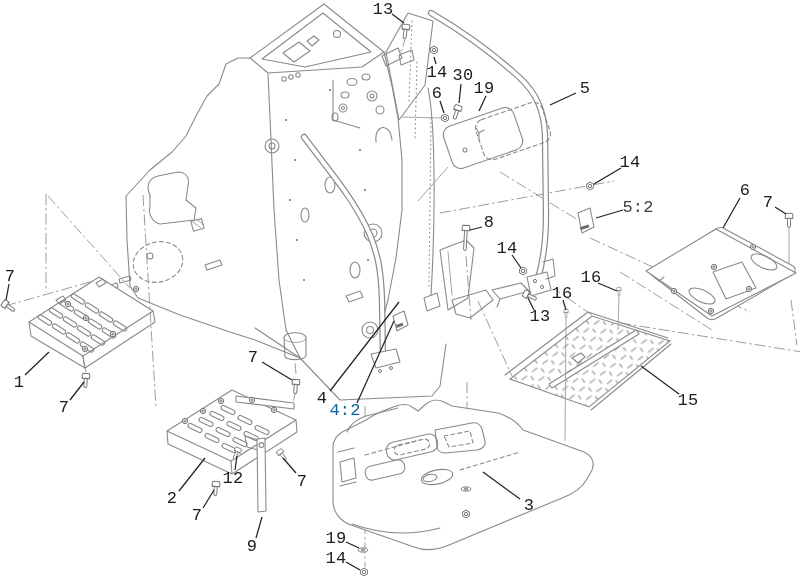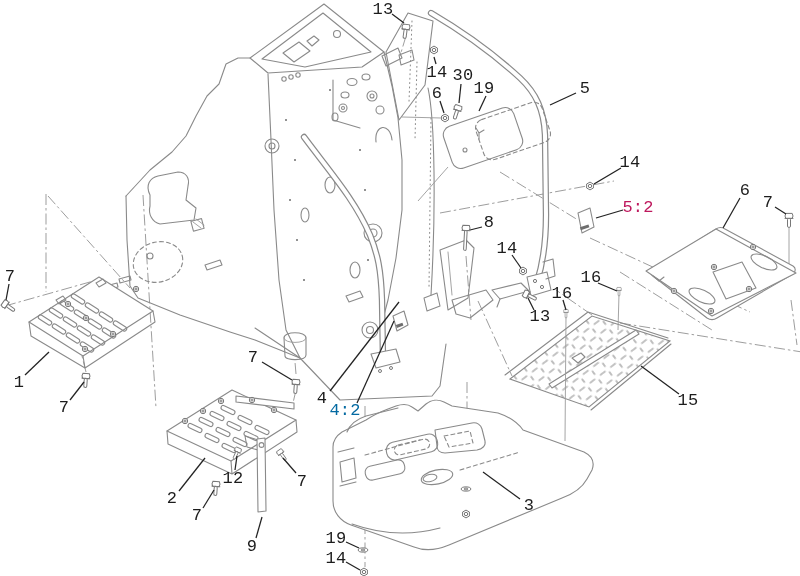--- a/index.html
+++ b/index.html
@@ -356,21 +356,21 @@
     </svg>
 
 <div id="callout-layer" style="position:absolute;left:0;top:0;width:100%;height:100%">
       <div class="callout" style="left: 383px; top: 9px; color: rgb(28, 28, 28);">13</div>
       <div class="callout" style="left: 437px; top: 72px; color: rgb(28, 28, 28);">14</div>
       <div class="callout" style="left: 463px; top: 75px; color: rgb(28, 28, 28);">30</div>
       <div class="callout" style="left: 437px; top: 93px; color: rgb(28, 28, 28);">6</div>
       <div class="callout" style="left: 484px; top: 88px; color: rgb(28, 28, 28);">19</div>
       <div class="callout" style="left: 585px; top: 88px; color: rgb(28, 28, 28);">5</div>
       <div class="callout" style="left: 630px; top: 162px; color: rgb(28, 28, 28);">14</div>
-      <div class="callout" style="left: 638px; top: 207px; color: #be185d;">5:2</div>
+      <div class="callout" style="left: 638px; top: 207px; color: #404040;">5:2</div>
       <div class="callout" style="left: 745px; top: 190px; color: rgb(28, 28, 28);">6</div>
       <div class="callout" style="left: 768px; top: 202px; color: rgb(28, 28, 28);">7</div>
       <div class="callout" style="left: 489px; top: 222px; color: rgb(28, 28, 28);">8</div>
       <div class="callout" style="left: 507px; top: 248px; color: rgb(28, 28, 28);">14</div>
       <div class="callout" style="left: 540px; top: 316px; color: rgb(28, 28, 28);">13</div>
       <div class="callout" style="left: 562px; top: 293px; color: rgb(28, 28, 28);">16</div>
       <div class="callout" style="left: 591px; top: 277px; color: rgb(28, 28, 28);">16</div>
       <div class="callout" style="left: 688px; top: 400px; color: rgb(28, 28, 28); text-align: right;">15</div>
       <div class="callout" style="left: 529px; top: 505px; color: rgb(28, 28, 28);">3</div>
       <div class="callout" style="left: 336px; top: 538px; color: rgb(28, 28, 28); text-align: center;">19</div>

